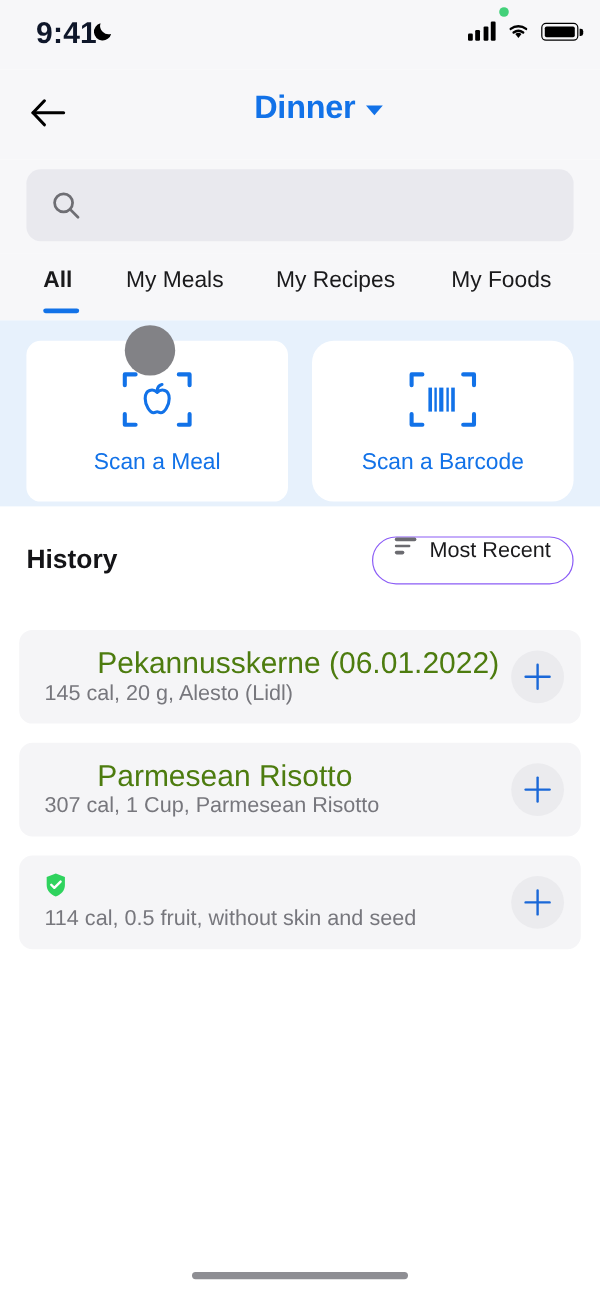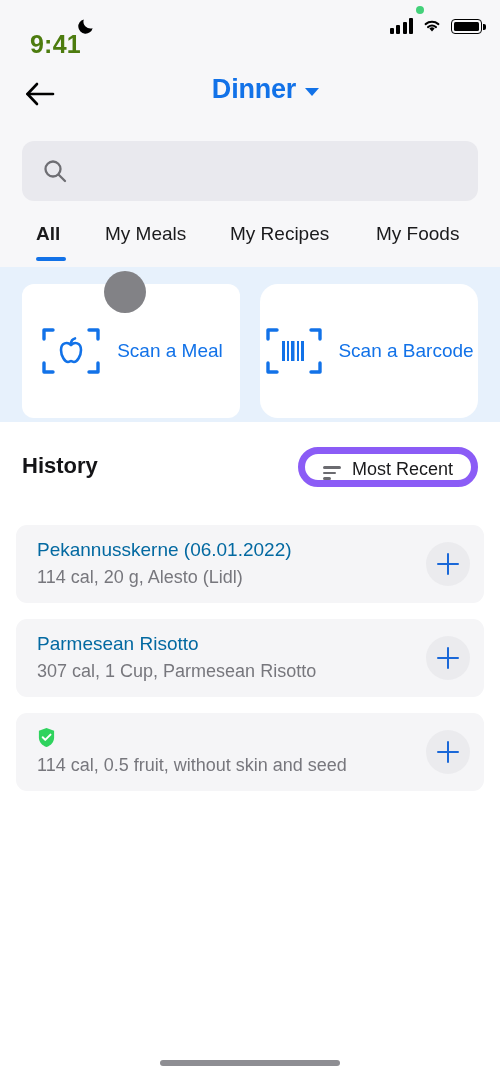--- a/index.html
+++ b/index.html
@@ -17,23 +17,22 @@
   }
 
   
   .statusbar {
     position: absolute; top: 0; left: 0;
     width: 500px; height: 58px;
     background: #f7f7f9;
   }
   .status-time {
     position: absolute; left: 30px; top: 14px;
-    font-size: 25px; font-weight: 700; color: #4d7c0f;
+    font-size: 25px; font-weight: 700; color: #0f172a;
     letter-spacing: 0.2px;
-    margin-top: 16px;
   }
   .status-moon {
     position: absolute; left: 76px; top: 17px;
     width: 19px; height: 19px;
   }
   .status-right {
     position: absolute; right: 18px; top: 18px;
     display: flex; align-items: flex-end; gap: 8px;
   }
   .privacy-dot {
@@ -121,21 +120,21 @@
   
   .scan-band {
     position: absolute; top: 267px; left: 0;
     width: 500px; height: 168px;
     background: #e7f1fc;
   }
   .scan-card {
     position: absolute; top: 17px;
     width: 218px; height: 134px;
     background: #ffffff; border-radius: 12px;
-    display: flex; flex-direction: row;
+    display: flex; flex-direction: column;
     align-items: center; justify-content: center; gap: 14px;
   }
   .scan-card.left  { left: 22px; }
   .scan-card.right { left: 260px; border-radius: 18px; }
   .scan-label {
     font-size: 19px; color: #1272e8; font-weight: 400;
   }
 
   
   .cursor-dot {
@@ -150,44 +149,44 @@
     position: absolute; top: 422px; left: 0;
     width: 500px; height: 90px; background: #ffffff;
   }
   .history-title {
     position: absolute; left: 22px; top: 31px;
     font-size: 22px; font-weight: 700; color: #141417;
   }
   .sort-pill {
     position: absolute; right: 22px; top: 25px;
     height: 40px; padding: 0 18px;
-    border: 7px solid #8b5cf6; border-radius: 20px;
+    border: 1px solid #8b5cf6; border-radius: 20px;
     background: #ffffff;
-    display: flex; align-items: flex-end; gap: 11px;
+    display: flex; align-items: flex-start; gap: 11px;
   }
   .sort-label { font-size: 18px; color: #1a1a1c; }
   .sort-icon { display: flex; flex-direction: column; gap: 3px; }
   .sort-icon i { display: block; height: 2.6px; background: #6b6b70; border-radius: 2px; }
   .sort-icon i:nth-child(1) { width: 18px; }
   .sort-icon i:nth-child(2) { width: 13px; }
   .sort-icon i:nth-child(3) { width: 8px; }
 
   
   .food-list { position: absolute; top: 525px; left: 0; width: 500px; }
   .food-row {
     position: relative;
     margin: 0 16px 16px 16px;
     height: 78px;
     background: #f5f5f7; border-radius: 11px;
   }
   .food-name-line {
     position: absolute; left: 21px; top: 14px;
     display: flex; align-items: center; gap: 9px;
   }
-  .food-name { font-size: 19px; color: #0369a1; }
+  .food-name { font-size: 25px; color: #4d7c0f; margin-left: 44px; }
   .verified-badge { width: 19px; height: 21px; display: block; }
   .food-sub {
     position: absolute; left: 21px; top: 42px;
     font-size: 18px; color: #77777d;
   }
   .add-btn {
     position: absolute; right: 14px; top: 17px;
     width: 44px; height: 44px; border-radius: 50%;
     background: #ebebee;
     display: flex; align-items: center; justify-content: center;
@@ -313,21 +312,21 @@
       <span class="sort-label">Most Recent</span>
     </div>
   </div>
 
   <div class="food-list">
 
     <div class="food-row">
       <div class="food-name-line">
         <span class="food-name">Pekannusskerne (06.01.2022)</span>
       </div>
-      <span class="food-sub">114 cal, 20 g, Alesto (Lidl)</span>
+      <span class="food-sub">145 cal, 20 g, Alesto (Lidl)</span>
       <div class="add-btn">
         <span class="plus-h"></span>
         <span class="plus-v"></span>
       </div>
     </div>
 
     <div class="food-row">
       <div class="food-name-line">
         <span class="food-name">Parmesean Risotto</span>
       </div>

